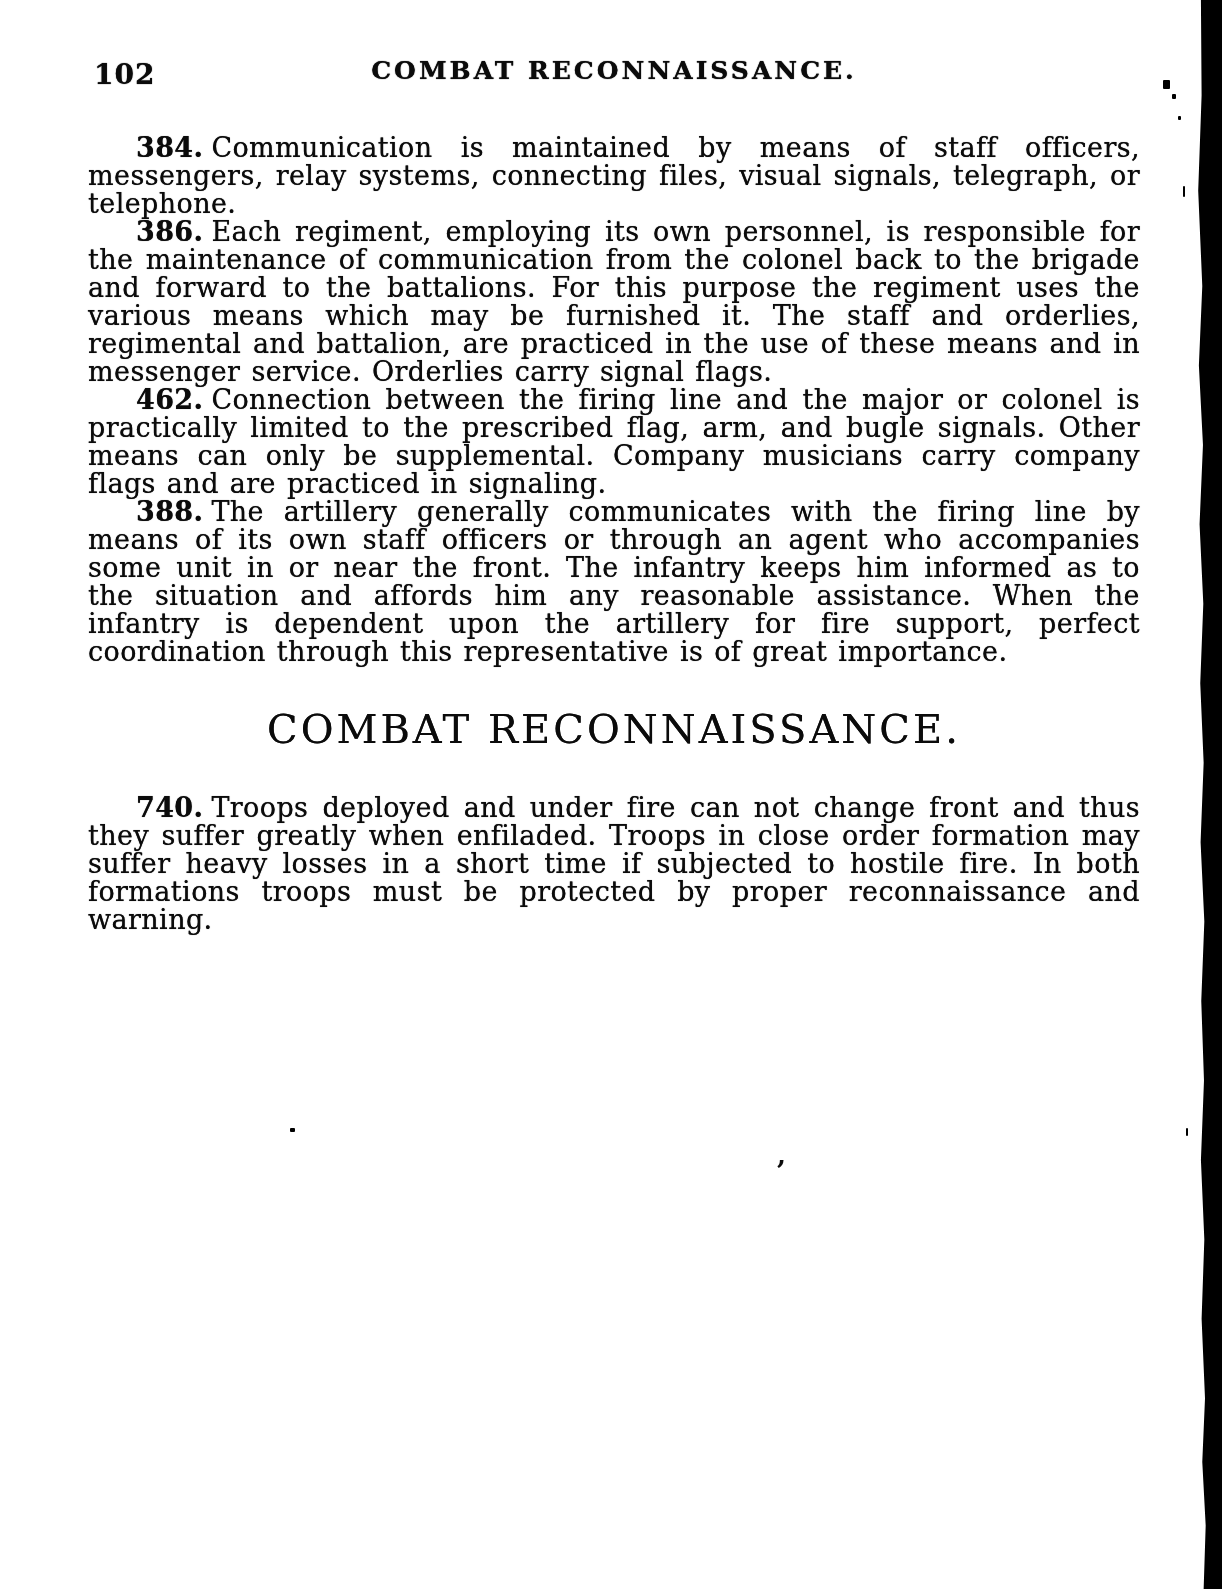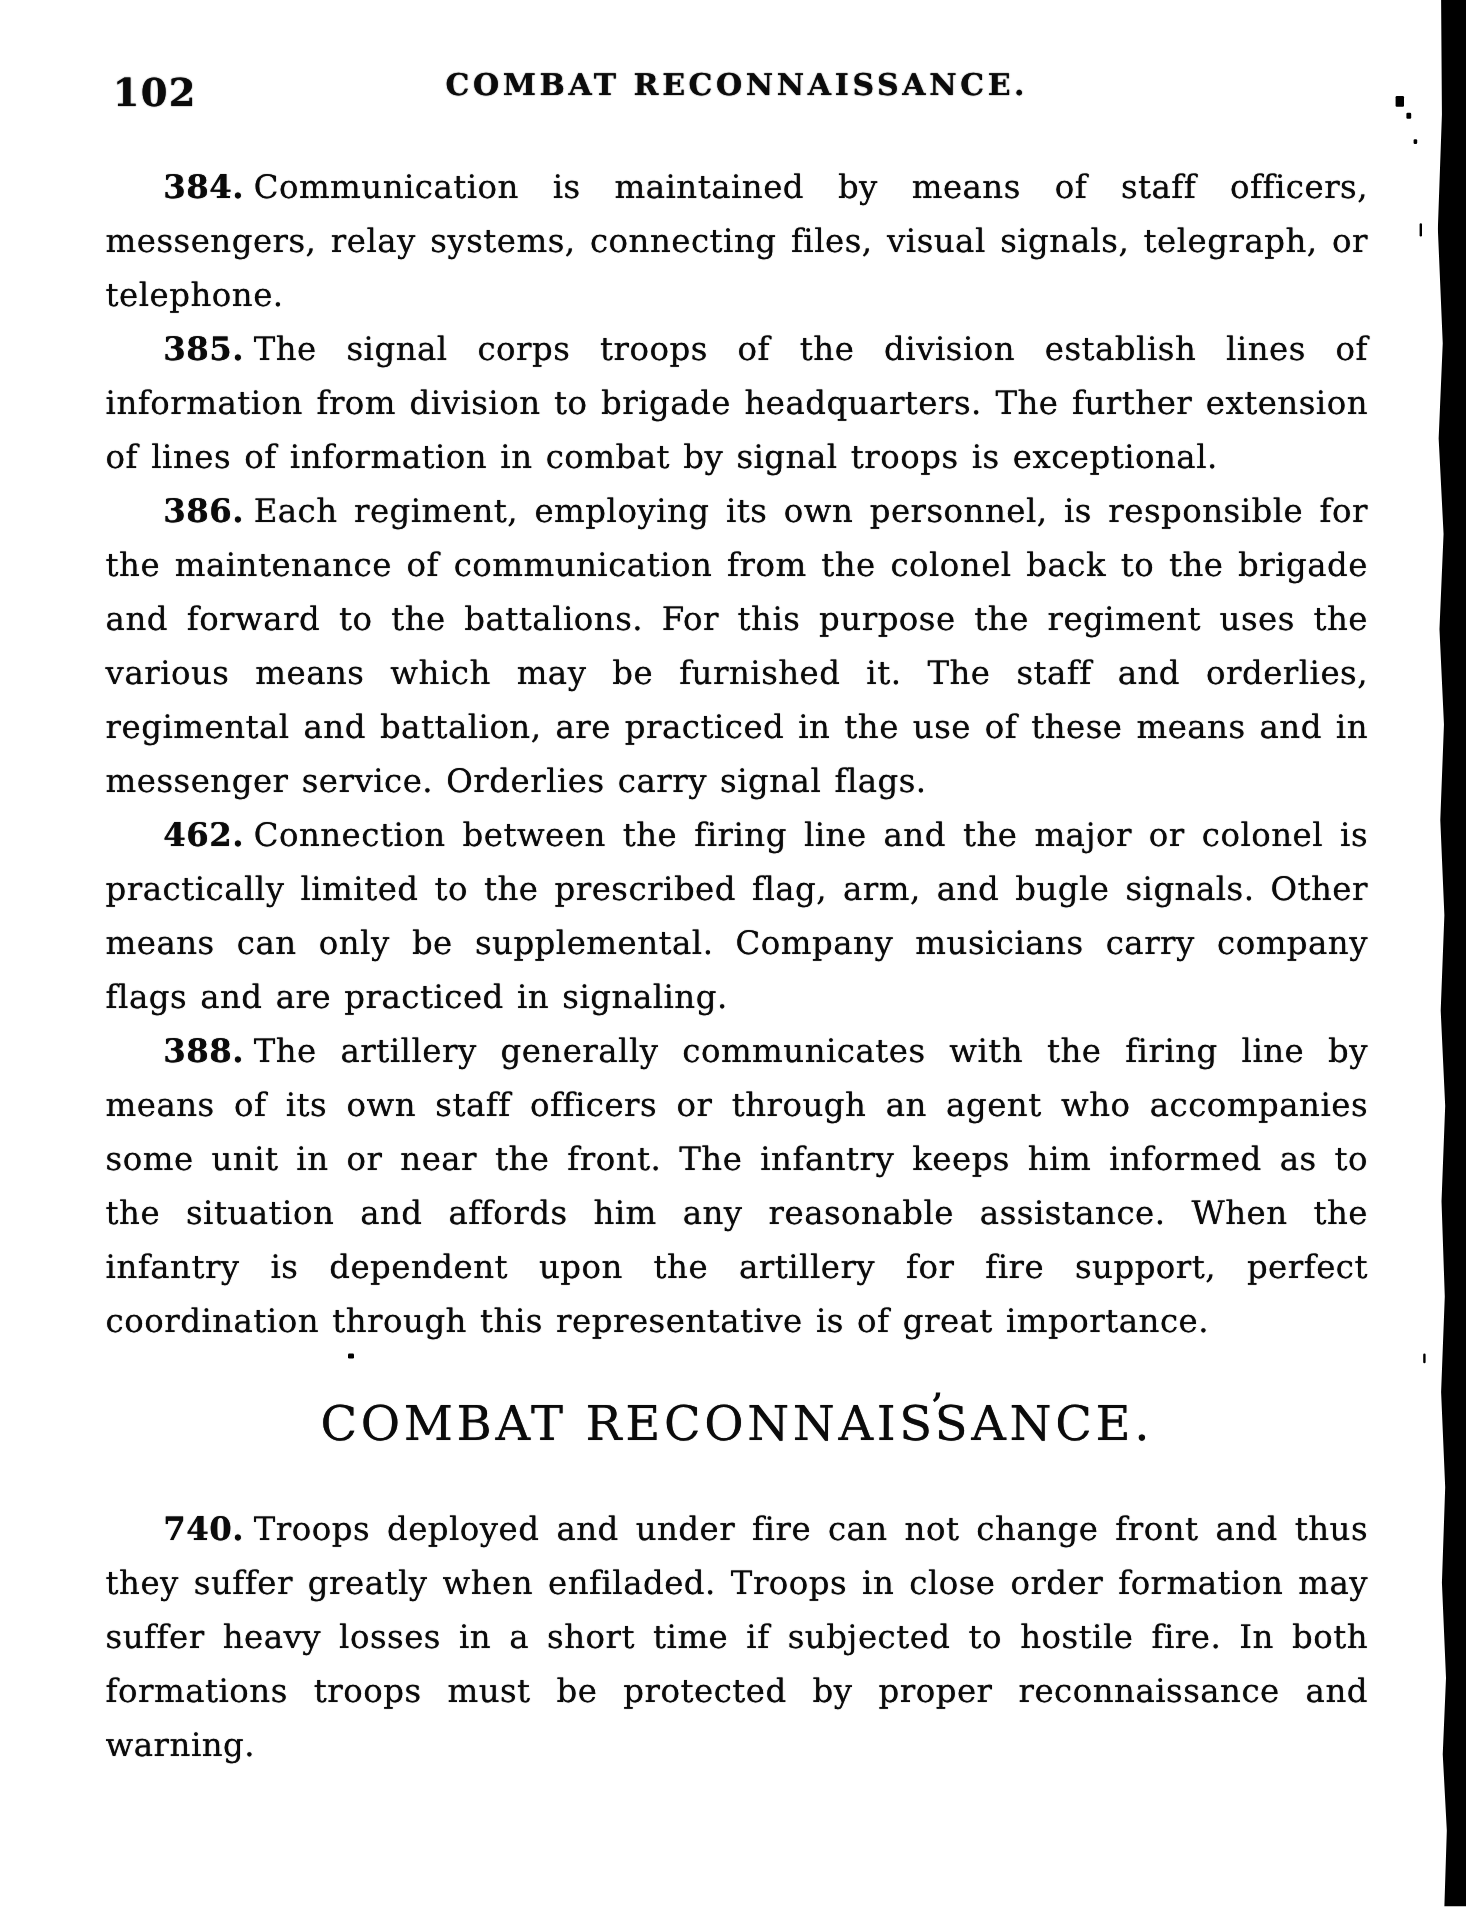--- a/index.html
+++ b/index.html
@@ -10,41 +10,41 @@
     color:#0b0b0b;
     font-family:"DejaVu Serif", serif;
     overflow:hidden;
   }
   .content{
     position:absolute;left:88px;top:56px;width:1052px;
   }
   .masthead{position:relative;height:36px;}
   .page-number{
     position:absolute;left:6px;top:2px;
-    font-size:32px;font-weight:bold;letter-spacing:1px;
+    font-size:28px;font-weight:bold;letter-spacing:1px;
     text-shadow:0 0 1px #000;
   }
   .running-title{
     text-align:center;
     font-size:25px;font-weight:bold;letter-spacing:3px;
     text-shadow:0 0 1px #000;
   }
   .section-heading{
     margin-top:40px;
     text-align:center;
     font-size:26px;font-weight:bold;font-style:italic;letter-spacing:1px;
     text-shadow:0 0 0.8px #000;
   }
   .body-block{margin-top:42px;}
   p.para{
     margin:0;
     text-align:justify;
     text-indent:48px;
     font-size:27px;
-    line-height:45px;
+    line-height:28px;
     letter-spacing:0.4px;
     word-spacing:2px;
     text-shadow:0 0 0.7px rgba(0,0,0,0.85);
   }
   .pnum{font-weight:bold;padding-right:8px;}
   .main-heading{
     margin:40px 0 42px 0;
     text-align:center;
     font-size:40px;
     font-weight:normal;
@@ -75,21 +75,20 @@
   <div class="content">
 
     <div class="masthead">
       <span class="page-number">102</span>
       <div class="running-title">COMBAT RECONNAISSANCE.</div>
     </div>
 
 
     <div class="body-block">
       <p class="para"><span class="pnum">384.</span><span>Communication is maintained by means of staff officers, messengers, relay systems, connecting files, visual signals, telegraph, or telephone.</span></p>
-      <p class="para"><span class="pnum">385.</span><span>The signal corps troops of the division establish lines of information from division to brigade headquarters. The further extension of lines of information in combat by signal troops is exceptional.</span></p>
       <p class="para"><span class="pnum">386.</span><span>Each regiment, employing its own personnel, is responsible for the maintenance of communication from the colonel back to the brigade and forward to the battalions. For this purpose the regiment uses the various means which may be furnished it. The staff and orderlies, regimental and battalion, are practiced in the use of these means and in messenger service. Orderlies carry signal flags.</span></p>
       <p class="para"><span class="pnum">462.</span><span>Connection between the firing line and the major or colonel is practically limited to the prescribed flag, arm, and bugle signals. Other means can only be supplemental. Company musicians carry company flags and are practiced in signaling.</span></p>
       <p class="para"><span class="pnum">388.</span><span>The artillery generally communicates with the firing line by means of its own staff officers or through an agent who accompanies some unit in or near the front. The infantry keeps him informed as to the situation and affords him any reasonable assistance. When the infantry is dependent upon the artillery for fire support, perfect coordination through this representative is of great importance.</span></p>
     </div>
 
     <div class="main-heading">COMBAT RECONNAISSANCE.</div>
 
     <div>
       <p class="para"><span class="pnum">740.</span><span>Troops deployed and under fire can not change front and thus they suffer greatly when enfiladed. Troops in close order formation may suffer heavy losses in a short time if subjected to hostile fire. In both formations troops must be protected by proper reconnaissance and warning.</span></p>
     </div>

